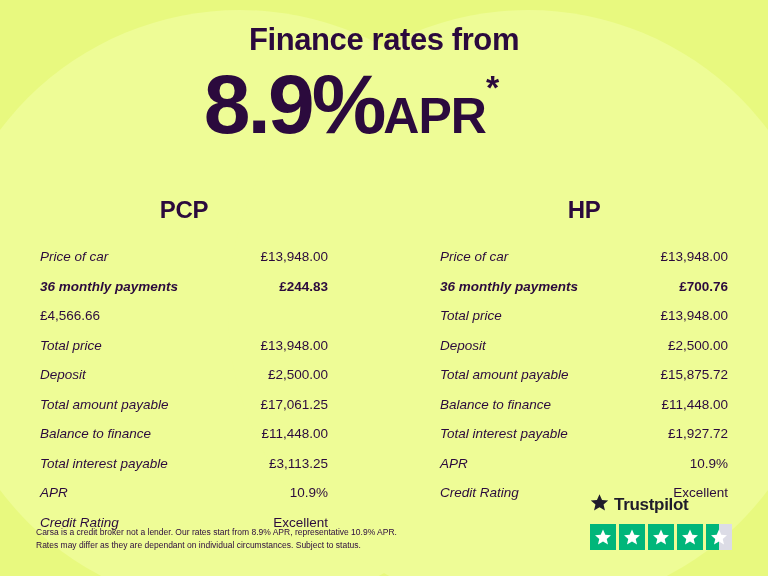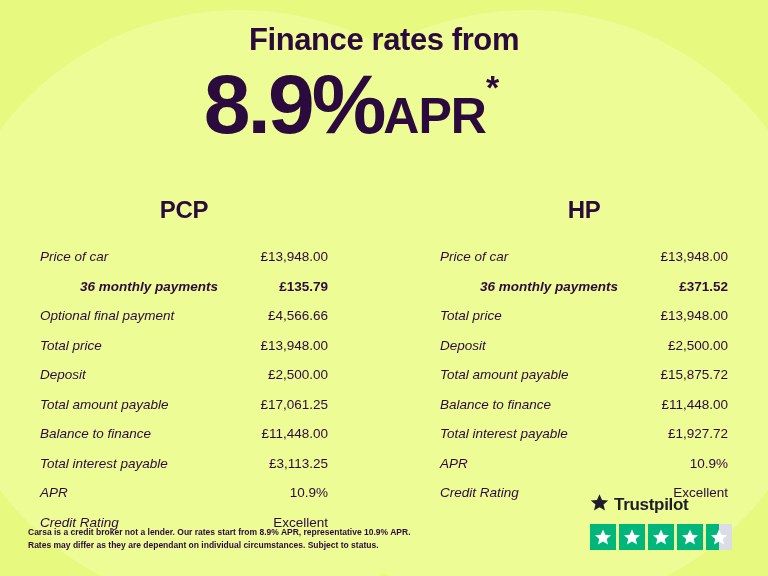--- a/index.html
+++ b/index.html
@@ -113,31 +113,30 @@
     display: flex;
     justify-content: space-between;
     align-items: baseline;
     font-size: 13.5px;
     line-height: 1;
     padding: 8px 0;
     color: #2b0a3d;
   }
   .row .label { text-align: left; font-style: italic; }
   .row .value { text-align: right; }
-  .row.bold .label, .row.bold .value { font-weight: bold; margin-left: 40px; }
+  .row.bold .label, .row.bold .value { font-weight: bold; }
 
   .footnote {
     position: absolute;
-    left: 28px;
+    left: 36px;
     bottom: 24px;
     width: 430px;
     font-size: 8.5px;
     line-height: 1.55;
     color: #2b0a3d;
-    font-weight: bold;
   }
 
   .trustpilot {
     position: absolute;
     right: 28px;
     bottom: 26px;
     width: 150px;
     text-align: left;
   }
   .tp-top {
@@ -188,24 +187,23 @@
 
       <div class="col left-col">
         <div class="col-title">PCP</div>
         <div class="rows">
           <div class="row">
             <span class="label">Price of car</span>
             <span class="value">£13,948.00</span>
           </div>
           <div class="row bold">
             <span class="label">36 monthly payments</span>
-            <span class="value">£135.79</span>
-          </div>
-          <div class="row">
-            <span class="label">Optional final payment</span>
+            <span class="value">£244.83</span>
+          </div>
+          <div class="row">
             <span class="value">£4,566.66</span>
           </div>
           <div class="row">
             <span class="label">Total price</span>
             <span class="value">£13,948.00</span>
           </div>
           <div class="row">
             <span class="label">Deposit</span>
             <span class="value">£2,500.00</span>
           </div>
@@ -234,21 +232,21 @@
 
       <div class="col right-col">
         <div class="col-title">HP</div>
         <div class="rows">
           <div class="row">
             <span class="label">Price of car</span>
             <span class="value">£13,948.00</span>
           </div>
           <div class="row bold">
             <span class="label">36 monthly payments</span>
-            <span class="value">£371.52</span>
+            <span class="value">£700.76</span>
           </div>
           <div class="row">
             <span class="label">Total price</span>
             <span class="value">£13,948.00</span>
           </div>
           <div class="row">
             <span class="label">Deposit</span>
             <span class="value">£2,500.00</span>
           </div>
           <div class="row">

